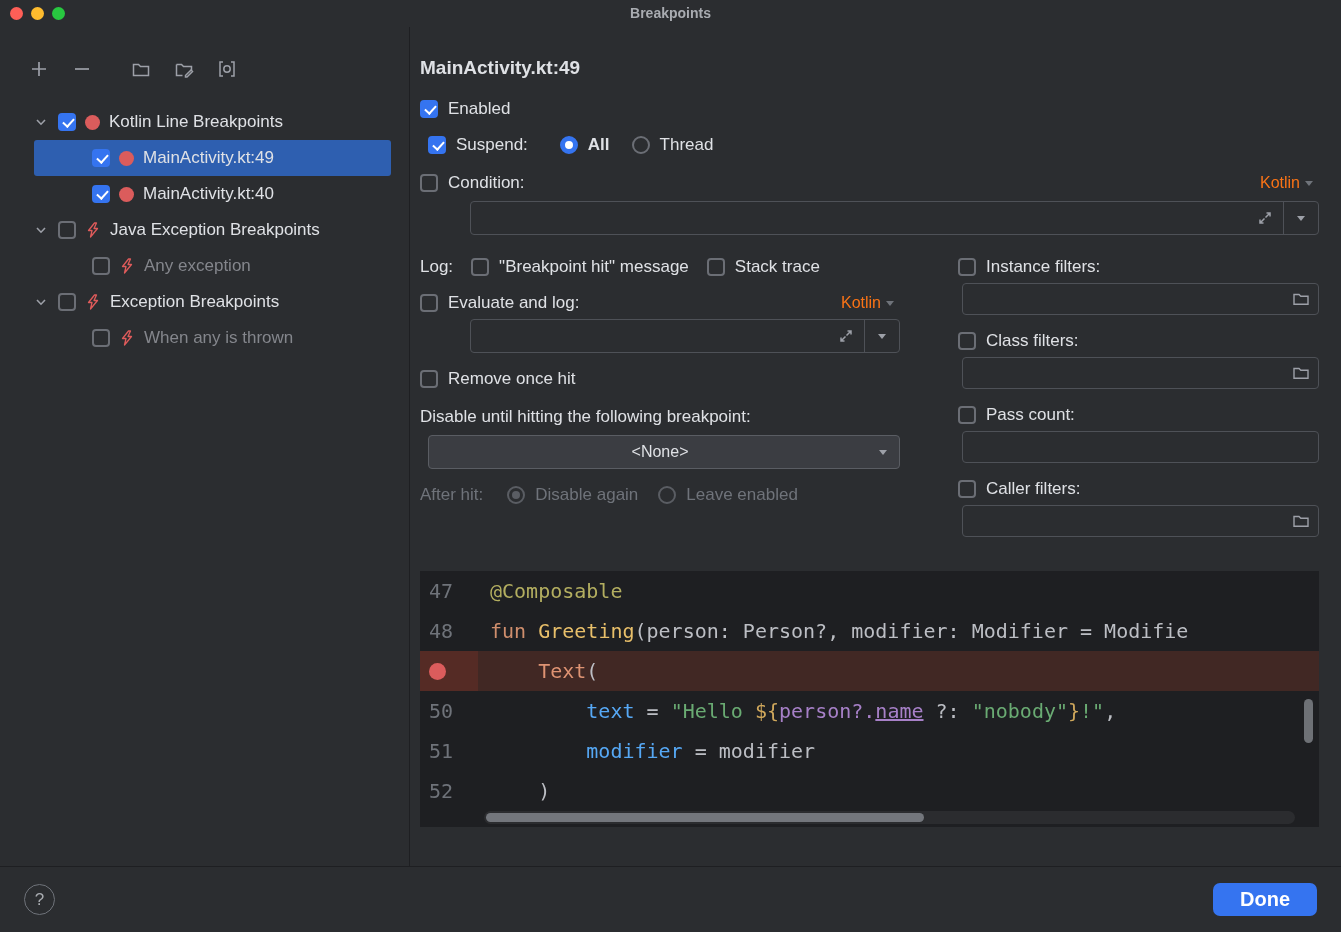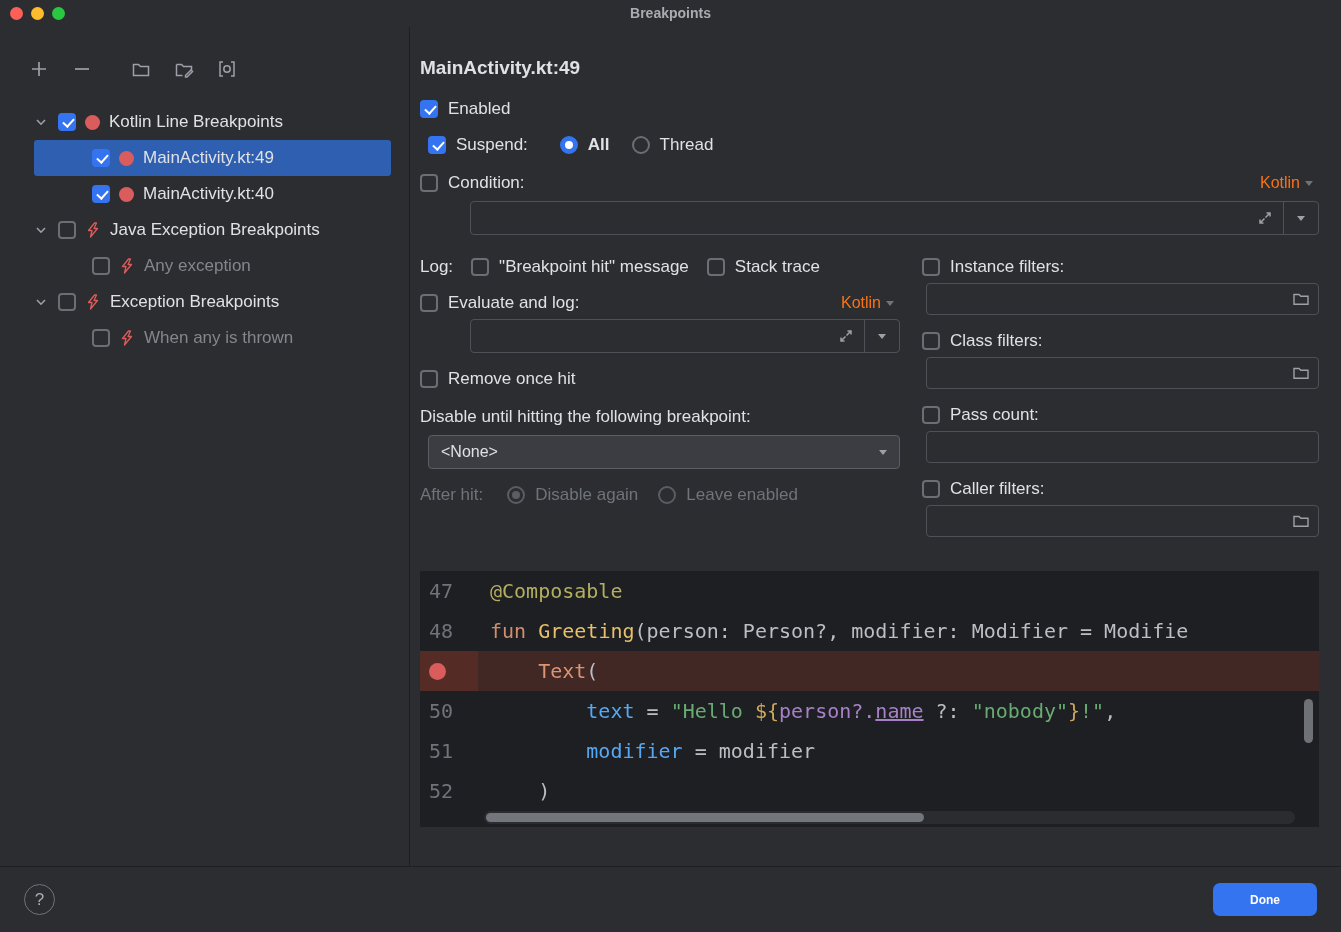--- a/index.html
+++ b/index.html
@@ -60,30 +60,30 @@
   .tri { width:0; height:0; border-left:4px solid transparent; border-right:4px solid transparent; border-top:5px solid #9DA0A8; }
   .tri.dim { border-top-color:#6F737A; }
 
   .combo { display:flex; align-items:center; height:34px; border:1px solid #4E5157; border-radius:4px; }
   .combo .val { flex:1; padding-left:10px; font-size:16px; white-space:nowrap; overflow:hidden; }
   .combo .exp { margin-right:10px; flex:none; }
   .combo .sep { width:1px; align-self:stretch; background:#4E5157; flex:none; }
   .combo .arrow { width:34px; flex:none; display:flex; align-items:center; justify-content:center; }
   .cond-combo { margin:8px 0 0 50px; }
 
-  .twocol { display:flex; gap:22px; margin-top:22px; }
+  .twocol { display:flex; gap:58px; margin-top:22px; }
   .colL { width:480px; flex:none; }
   .colR { flex:1; min-width:0; }
 
   .r-ev { margin-top:16px; }
   .ev-combo { margin:6px 0 0 50px; }
   .r-remove { margin-top:16px; }
   .dis-label { margin-top:18px; }
   .none-dd { margin:8px 0 0 8px; height:34px; display:flex; align-items:center; padding:16px 12px;
-    background:#3B3D42; border:1px solid #5A5D63; border-radius:4px; }
+    background:#3B3D42; border:1px solid #5A5D63; border-radius:4px;text-align:center; }
   .none-dd .val { flex:1; font-size:16px; }
   .r-after { margin-top:16px; color:#6F737A; }
   .r-after .gap-l { margin-left:14px; }
 
   .fblock { margin-bottom:16px; }
   .finput { position:relative; margin:6px 0 0 4px; height:32px; border:1px solid #4E5157; border-radius:4px;
     display:flex; align-items:center; padding:0 34px 0 10px; font-size:16px; }
   .folder-btn { position:absolute; right:8px; top:6px; }
 
   
@@ -101,21 +101,21 @@
   .vscroll { position:absolute; top:4px; right:3px; bottom:22px; width:14px; }
   .vthumb { position:absolute; top:54%; height:44px; width:9px; left:2px; background:#6E7176; border-radius:5px; }
   .hscroll { position:absolute; left:64px; right:24px; bottom:3px; height:13px; background:rgba(255,255,255,0.06); border-radius:7px; }
   .hthumb { position:absolute; left:2px; top:2px; bottom:2px; width:54%; background:#73767C; border-radius:6px; }
 
   
   .footer { height:66px; border-top:1px solid #1E1F22; display:flex; align-items:center; padding:0 24px; }
   .help-btn { width:31px; height:31px; border-radius:50%; border:1px solid #6F737A; background:transparent;
     color:#A9ACB1; font-size:17px; display:flex; align-items:center; justify-content:center; font-family:inherit; }
   .done-btn { margin-left:auto; min-width:104px; height:33px; background:#3574F0; color:#fff; border:none;
-    border-radius:7px; font-size:12px; font-weight:bold; font-family:inherit; }
+    border-radius:7px; font-size:20px; font-weight:bold; font-family:inherit; }
 </style>
 </head>
 <body>
 
 <div class="titlebar">
   <div class="lights">
     <span class="light red"></span>
     <span class="light yellow"></span>
     <span class="light green"></span>
   </div>

